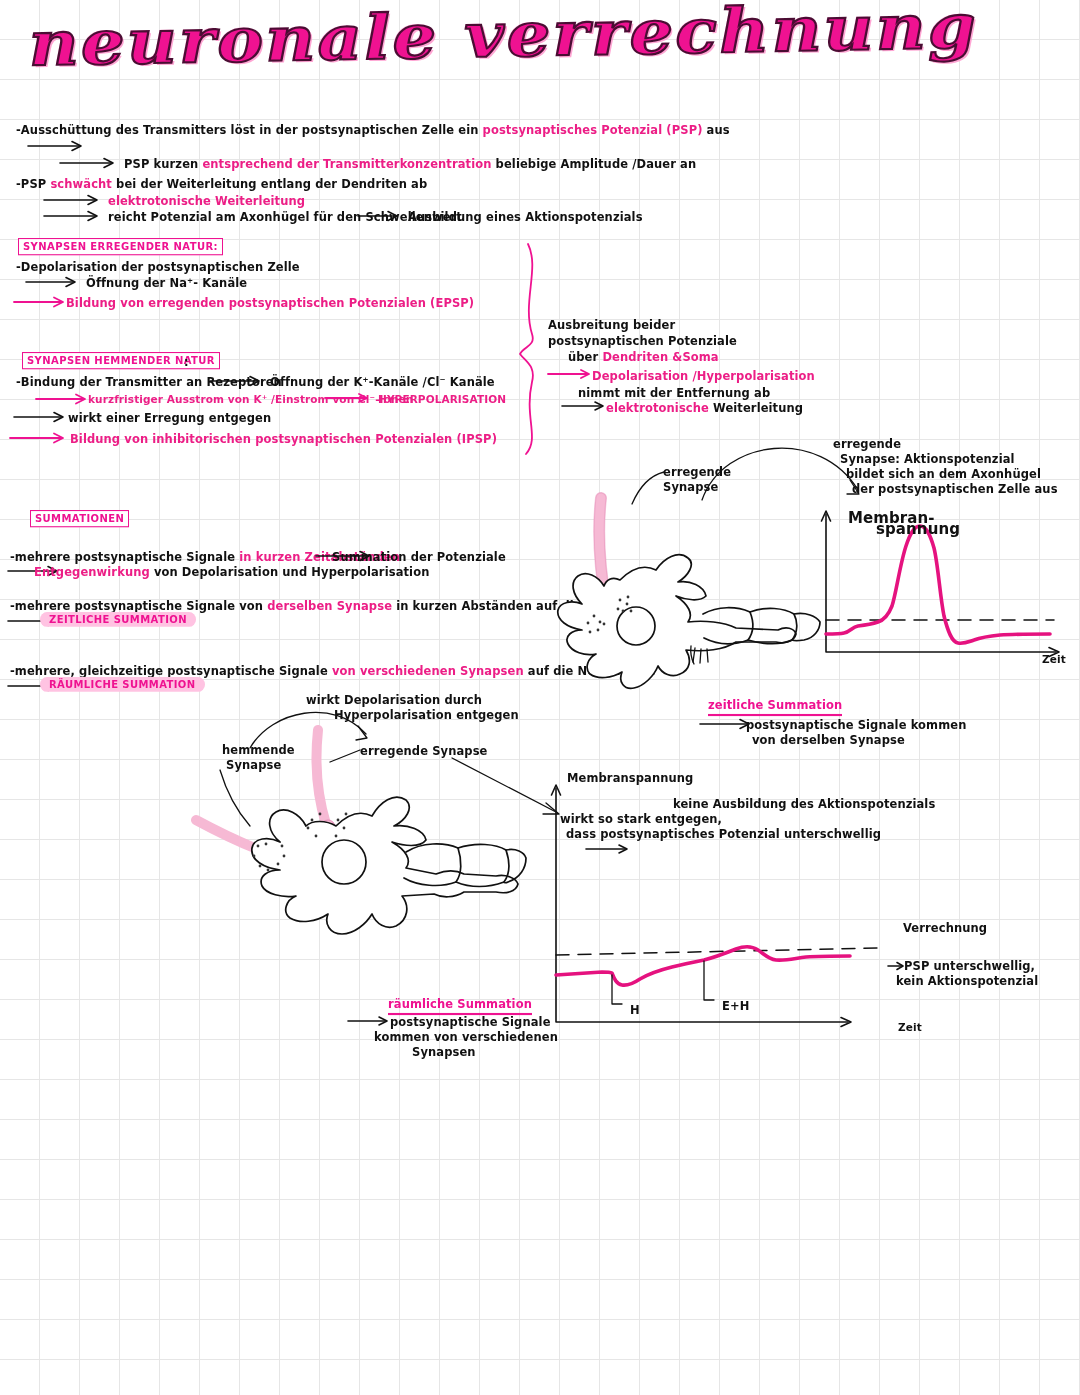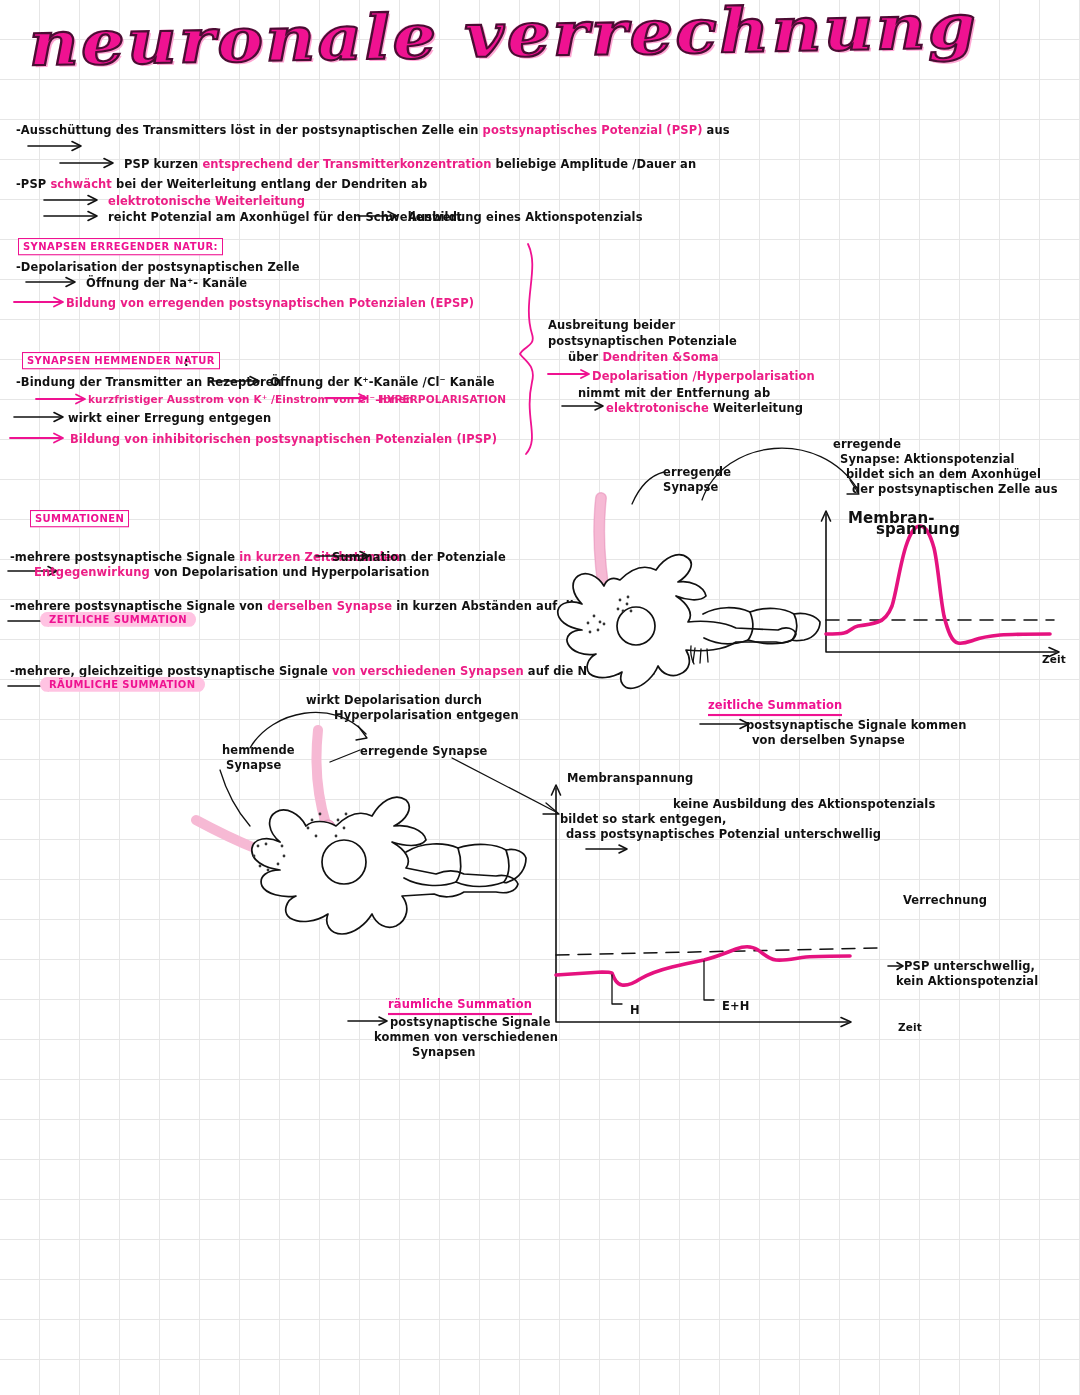--- a/index.html
+++ b/index.html
@@ -459,33 +459,33 @@
       C 216 182, 220 187, 228 188
       C 238 189, 248 186, 258 185
       C 272 184, 288 184, 302 184"></path>
 
     <path class="inkthin" d="M64 203 L64 232 L74 232"></path>
 
     <path class="inkthin" d="M156 189 L156 228 L166 228"></path>
   </svg>
 
   <div class="abs hw nowrap" style="left:567px;top:770px;">Membranspannung</div>
-  <div class="abs hw nowrap" style="left:560px;top:811px;">bildet so stark entgegen,</div>
+  <div class="abs hw nowrap" style="left:560px;top:811px;">wirkt so stark entgegen,</div>
   <div class="abs hw nowrap" style="left:566px;top:826px;">dass postsynaptisches Potenzial unterschwellig</div>
   <svg class="abs" style="left:586px;top:841px;" width="50" height="14">
     <path class="ink" d="M0 8 L40 8"></path>
       <path class="ink" d="M33 4 L41 8 L33 12"></path>
   </svg>
   <div class="abs hw nowrap" style="left:628px;top:796px;margin-left:45px;">keine Ausbildung des Aktionspotenzials</div>
 
   <div class="abs hw nowrap" style="left:630px;top:1002px;">H</div>
   <div class="abs hw nowrap" style="left:722px;top:998px;">E+H</div>
   <div class="abs hw sm nowrap" style="left:898px;top:1020px;">Zeit</div>
 
-  <div class="abs hw nowrap" style="left:903px;top:892px;">Verrechnung</div>
+  <div class="abs hw nowrap" style="left:903px;top:920px;">Verrechnung</div>
   <svg class="abs" style="left:888px;top:958px;" width="22" height="14">
     <path class="ink" d="M0 8 L14 8"></path>
       <path class="ink" d="M9 4.5 L15 8 L9 11.5"></path>
   </svg>
   <div class="abs hw nowrap" style="left:904px;top:958px;">PSP unterschwellig,</div>
   <div class="abs hw nowrap" style="left:896px;top:973px;">kein Aktionspotenzial</div>
 
   <div class="abs underpink hw nowrap" style="left:388px;top:996px;">räumliche Summation</div>
   <svg class="abs" style="left:348px;top:1013px;" width="48" height="14">
     <path class="ink" d="M0 8 L38 8"></path>

